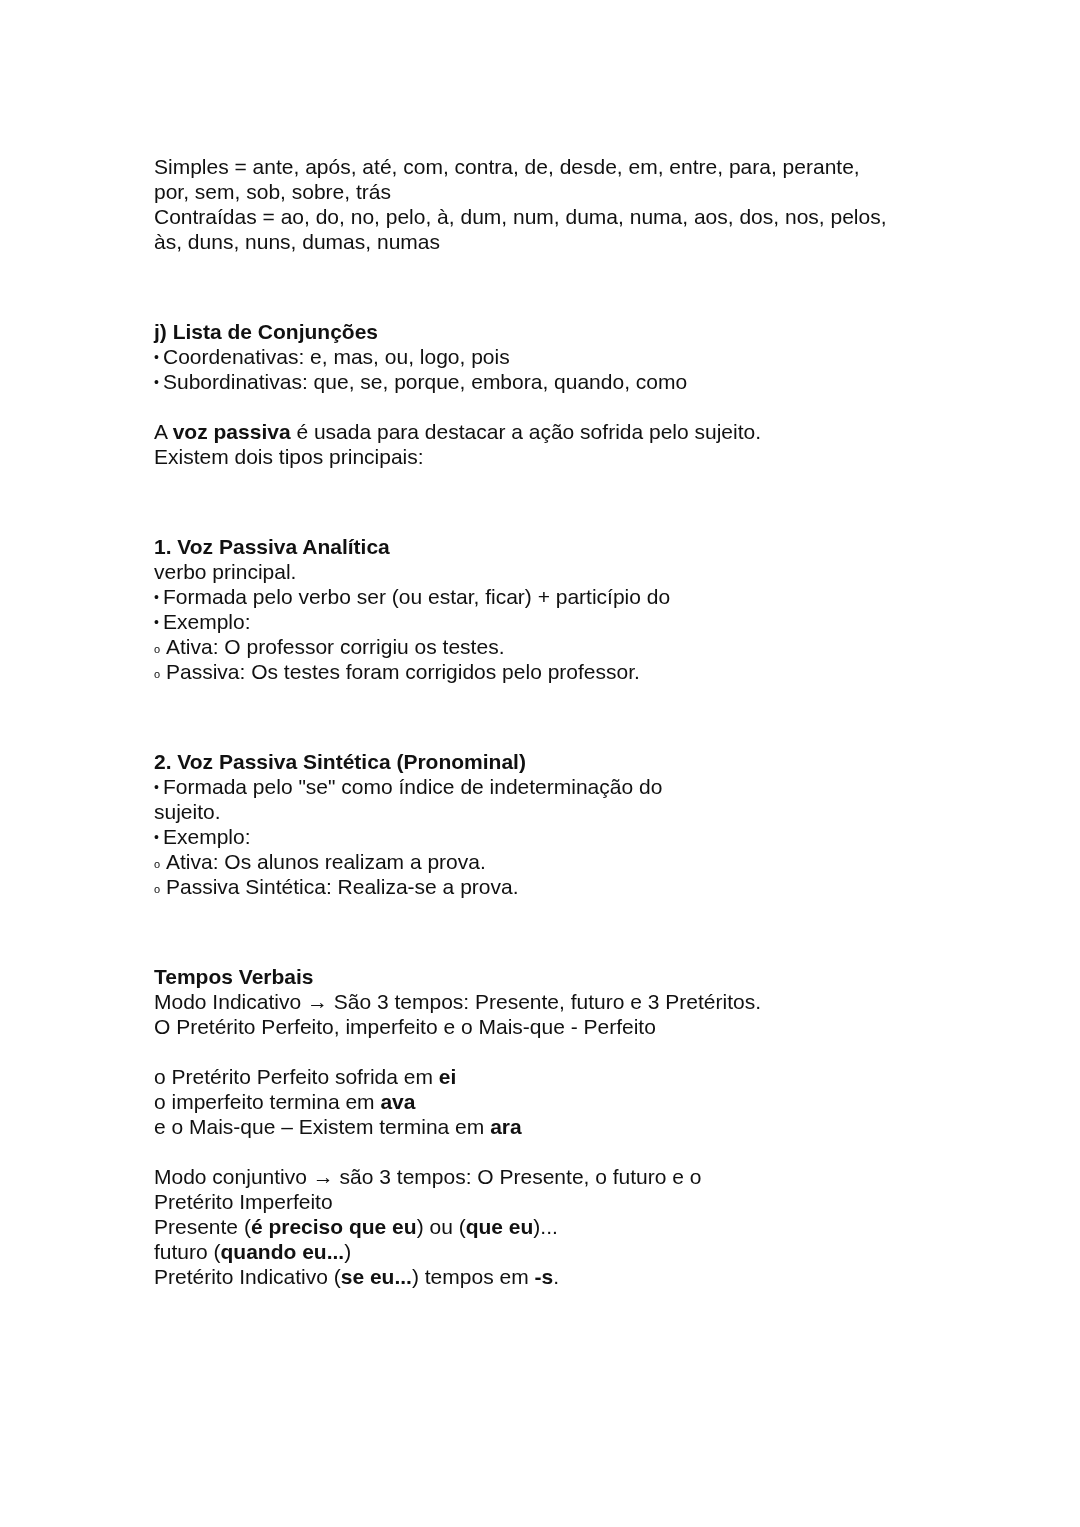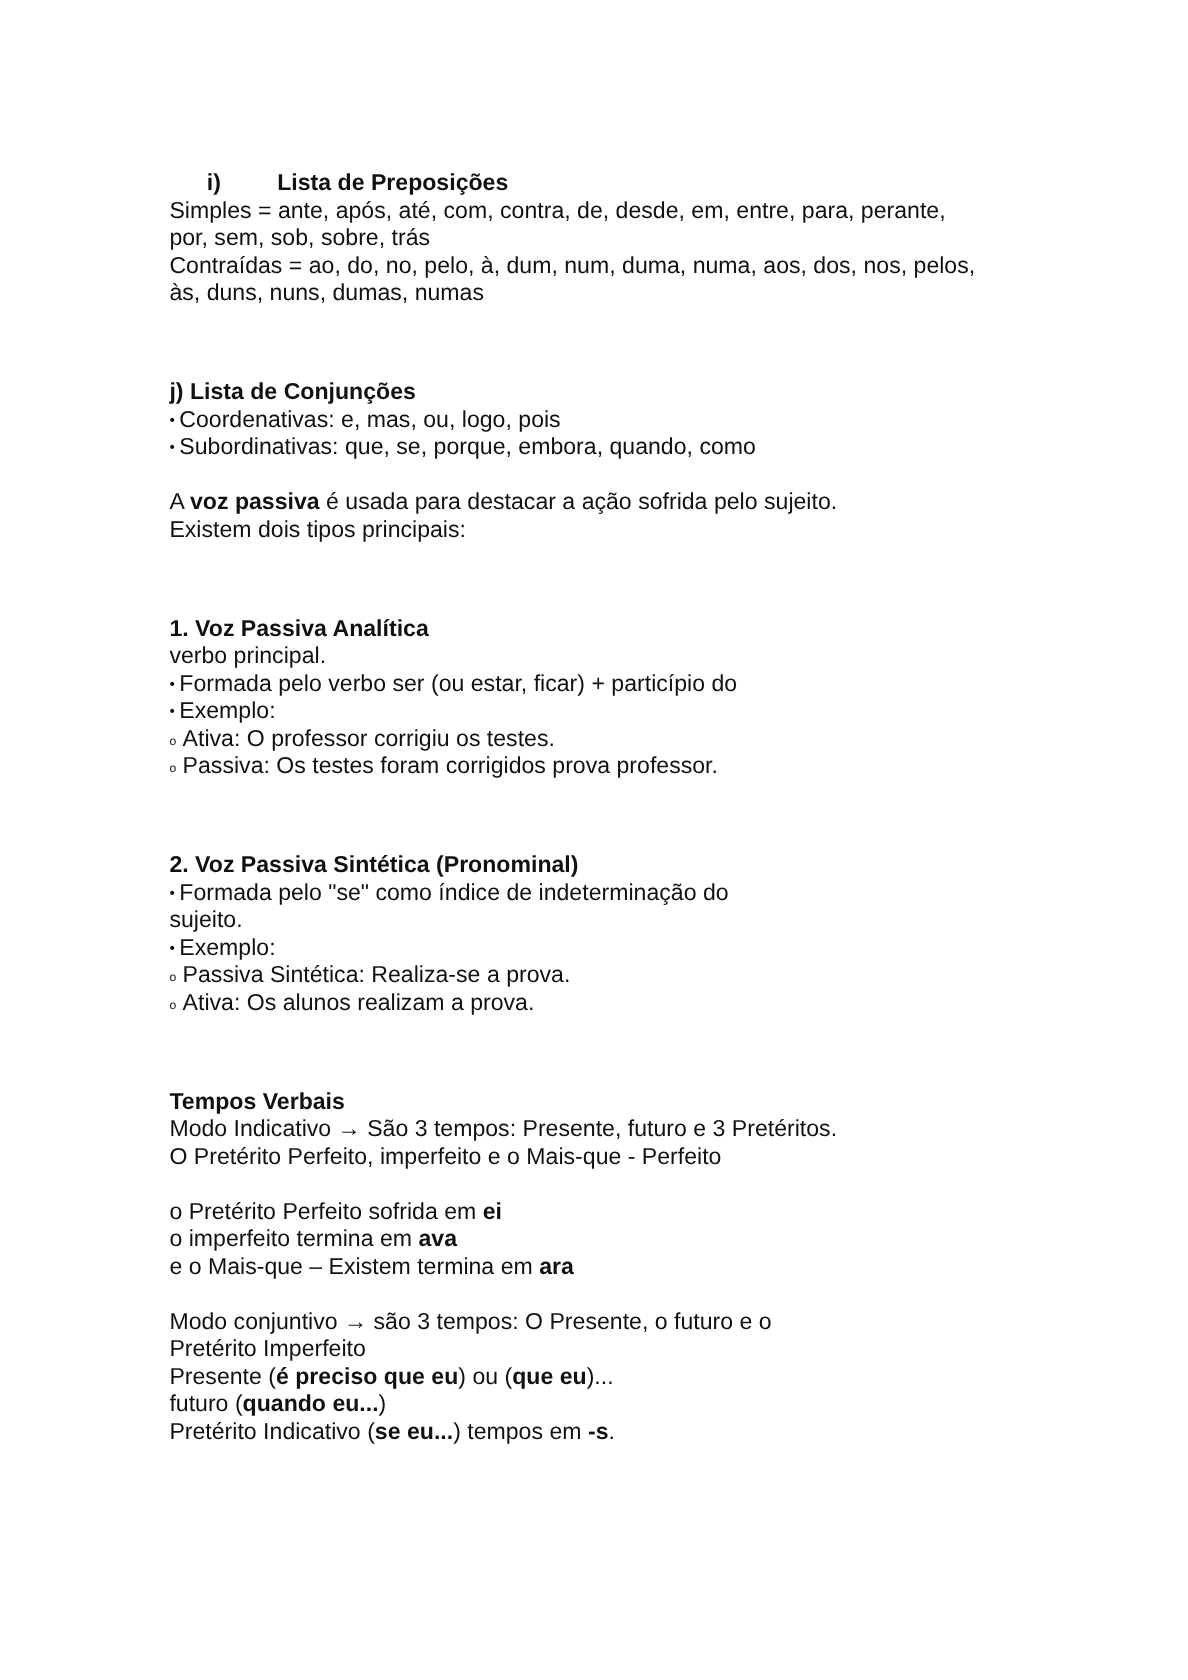--- a/index.html
+++ b/index.html
@@ -16,23 +16,20 @@
   .heading-i { font-weight: bold; }
   .heading-i .num { display: inline-block; width: 98px; padding-left: 34px; box-sizing: border-box; }
   .bullet { display: inline-block; width: 9px; font-size: 14px; vertical-align: 2px; }
   .sub-bullet { display: inline-block; width: 12px; font-size: 11px; vertical-align: 1px; }
 </style>
 </head>
 <body>
 
 <div class="page">
 
-  <div class="line heading-i">
-    <span class="num">i)</span><span>Lista de Preposições</span>
-  </div>
   <div class="line">Simples = ante, após, até, com, contra, de, desde, em, entre, para, perante,</div>
   <div class="line">por, sem, sob, sobre, trás</div>
   <div class="line">Contraídas = ao, do, no, pelo, à, dum, num, duma, numa, aos, dos, nos, pelos,</div>
   <div class="line">às, duns, nuns, dumas, numas</div>
   <div class="blank"></div>
 
   <div class="line b">j) Lista de Conjunções</div>
   <div class="line">
     <span class="bullet">•</span><span>Coordenativas: e, mas, ou, logo, pois</span>
   </div>
@@ -52,37 +49,37 @@
   <div class="line">
     <span class="bullet">•</span><span>Formada pelo verbo ser (ou estar, ficar) + particípio do</span>
   </div>
   <div class="line">
     <span class="bullet">•</span><span>Exemplo:</span>
   </div>
   <div class="line">
     <span class="sub-bullet">o</span><span>Ativa: O professor corrigiu os testes.</span>
   </div>
   <div class="line">
-    <span class="sub-bullet">o</span><span>Passiva: Os testes foram corrigidos prova professor.</span>
+    <span class="sub-bullet">o</span><span>Passiva: Os testes foram corrigidos pelo professor.</span>
   </div>
   <div class="blank"></div>
 
   <div class="line b">2. Voz Passiva Sintética (Pronominal)</div>
   <div class="line">
     <span class="bullet">•</span><span>Formada pelo "se" como índice de indeterminação do</span>
   </div>
   <div class="line">sujeito.</div>
   <div class="line">
     <span class="bullet">•</span><span>Exemplo:</span>
   </div>
   <div class="line">
-    <span class="sub-bullet">o</span><span>Passiva Sintética: Realiza-se a prova.</span>
+    <span class="sub-bullet">o</span><span>Ativa: Os alunos realizam a prova.</span>
   </div>
   <div class="line">
-    <span class="sub-bullet">o</span><span>Ativa: Os alunos realizam a prova.</span>
+    <span class="sub-bullet">o</span><span>Passiva Sintética: Realiza-se a prova.</span>
   </div>
   <div class="blank"></div>
 
   <div class="line b">Tempos Verbais</div>
   <div class="line">Modo Indicativo → São 3 tempos: Presente, futuro e 3 Pretéritos.</div>
   <div class="line">O Pretérito Perfeito, imperfeito e o Mais-que - Perfeito</div>
   <div class="blank"></div>
 
   <div class="line">
     <span>o Pretérito Perfeito sofrida em </span><span class="b">ei</span>

